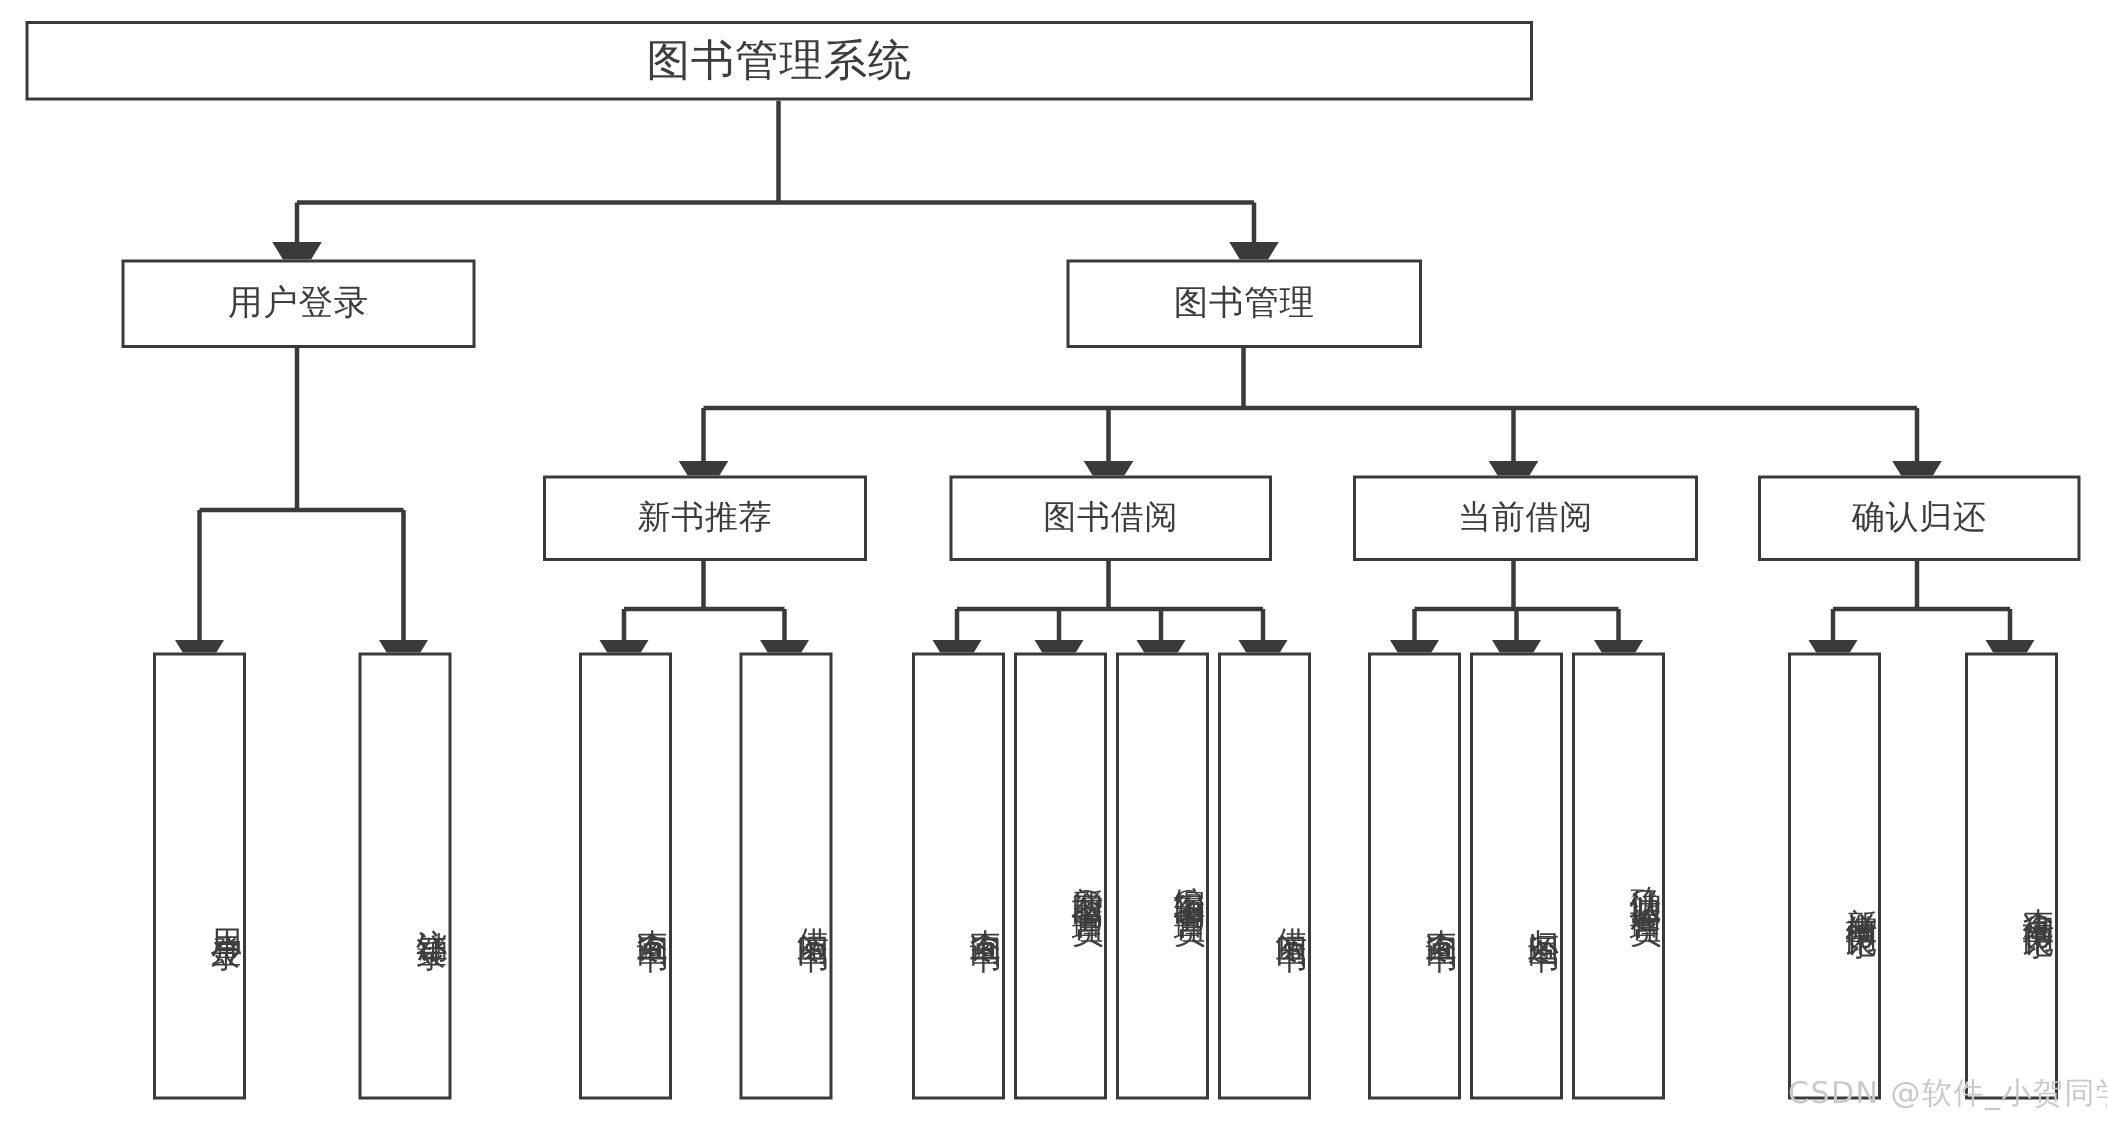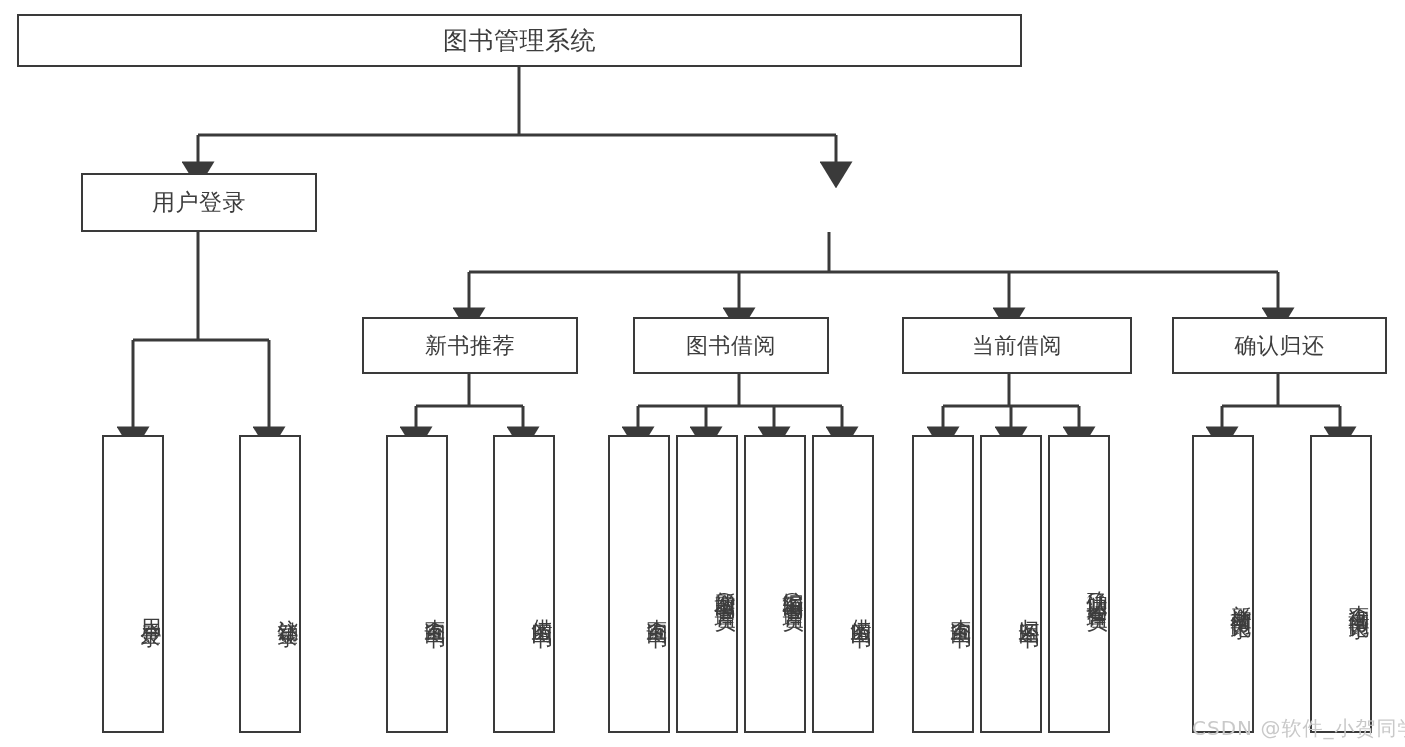--- a/index.html
+++ b/index.html
@@ -48,21 +48,21 @@
   }
   .node-label {
     line-height: 1.18;
     letter-spacing: 0.5px;
     white-space: pre-wrap;
   }
   .vertical .node-label {
     letter-spacing: 3px;
     line-height: 1.05;
   }
-  #node-root .node-label { font-size: 25px; }
+  #node-root .node-label { font-size: 29px; }
   .lvl2 .node-label { font-size: 23px; }
   .lvl3 .node-label { font-size: 22px; }
   .leaf .node-label { font-size: 21px; }
   .watermark {
     position: absolute;
     color: #c9c9c9;
     font-size: 20px;
     letter-spacing: 1px;
     z-index: 5;
     white-space: nowrap;
@@ -124,25 +124,28 @@
     </g>
   </svg>
 
   <div class="node horizontal" id="node-root" style="left:17px; top:14px; width:1005px; height:53px;">
     <span class="node-label">图书管理系统</span>
   </div>
 
   <div class="node horizontal lvl2" style="left:81px; top:173px; width:236px; height:59px;">
     <span class="node-label">用户登录</span>
   </div>
+  <div class="node horizontal lvl2" style="left:711px; top:173px; width:237px; height:59px;">
+    <span class="node-label">图书管理</span>
+  </div>
 
   <div class="node horizontal lvl3" style="left:362px; top:317px; width:216px; height:57px;">
     <span class="node-label">新书推荐</span>
   </div>
-  <div class="node horizontal lvl3" style="left:633px; top:317px; width:196px; height:57px;">
+  <div class="node horizontal lvl3" style="left:633px; top:317px; width:215px; height:57px;">
     <span class="node-label">图书借阅</span>
   </div>
   <div class="node horizontal lvl3" style="left:902px; top:317px; width:230px; height:57px;">
     <span class="node-label">当前借阅</span>
   </div>
   <div class="node horizontal lvl3" style="left:1172px; top:317px; width:215px; height:57px;">
     <span class="node-label">确认归还</span>
   </div>
 
   <div class="node vertical leaf" style="left:102px; top:435px; width:62px; height:298px;">

